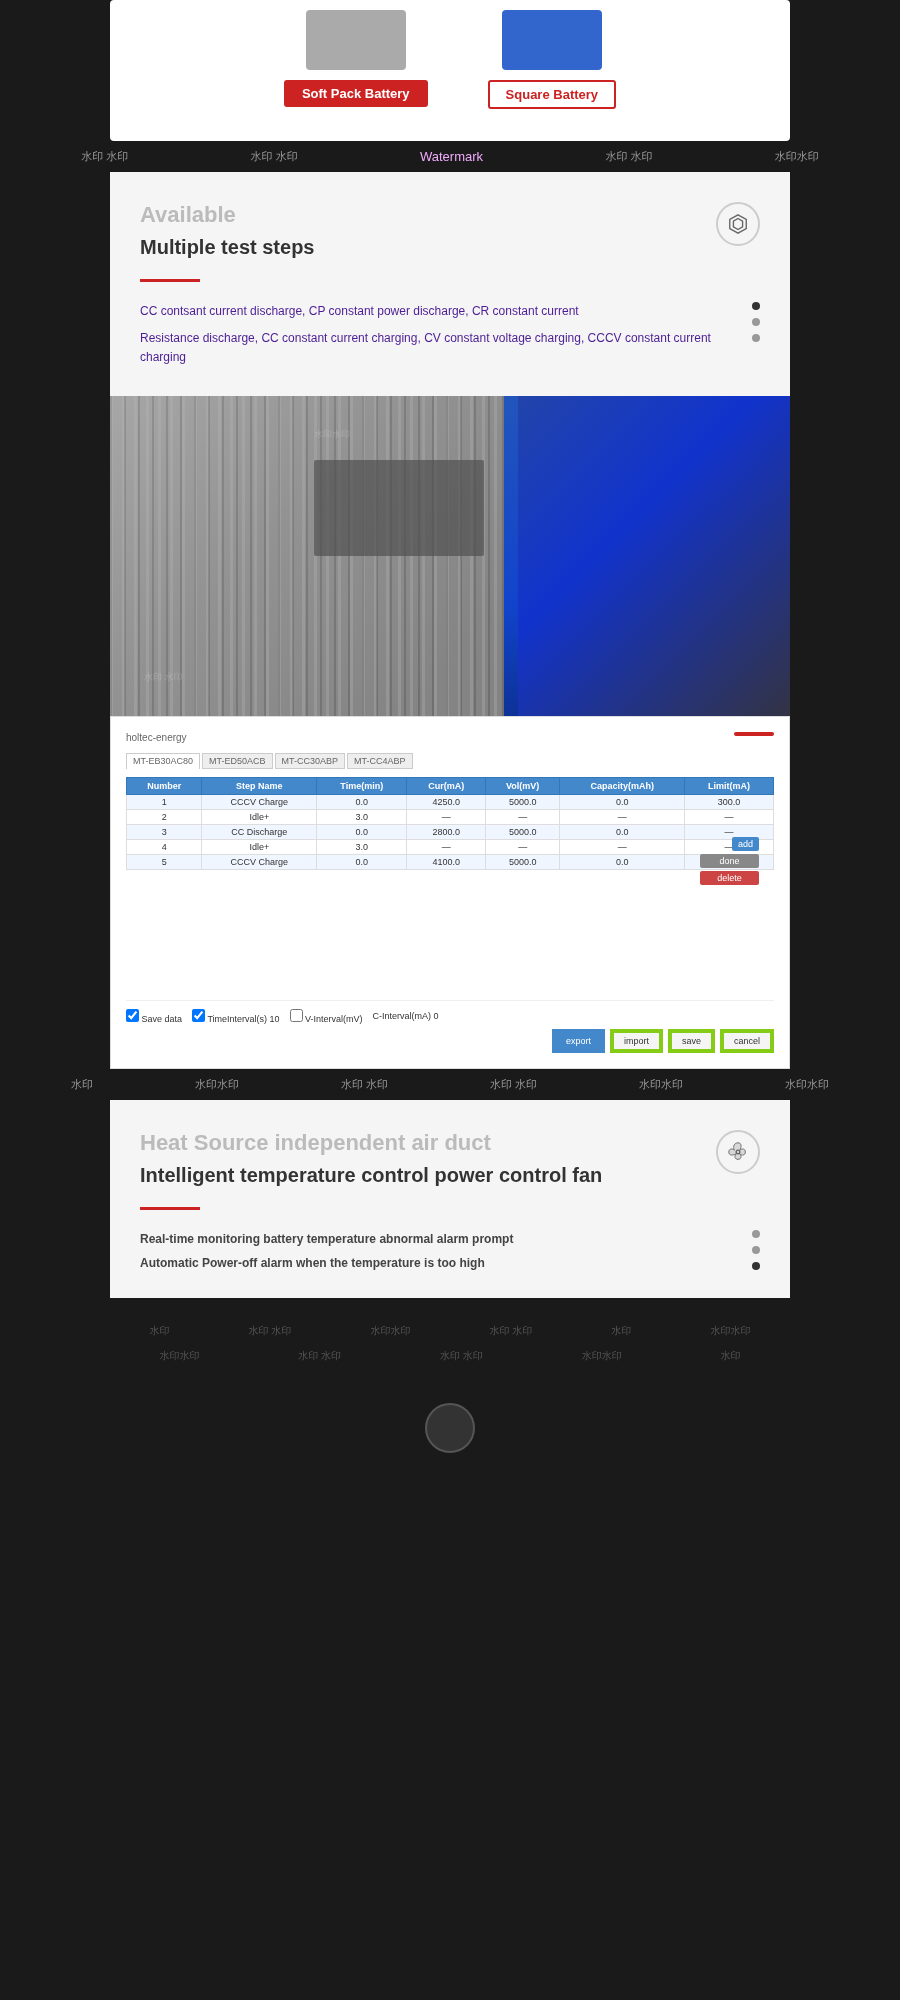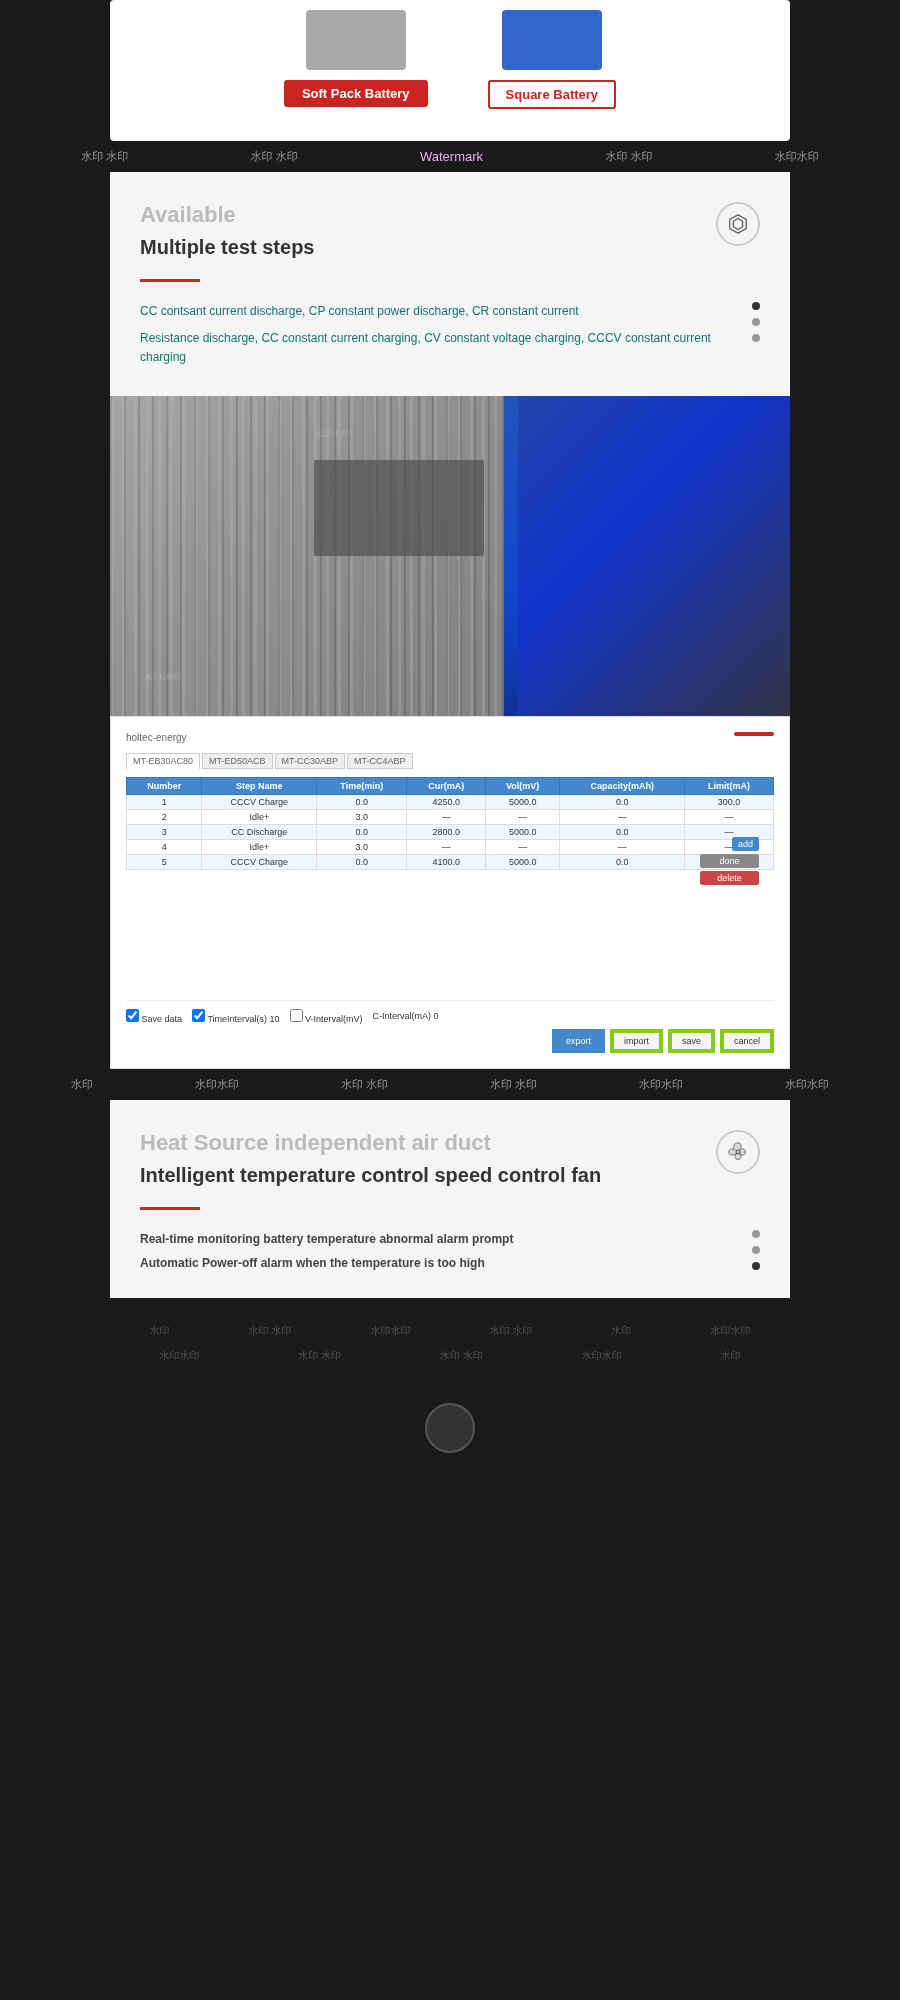--- a/index.html
+++ b/index.html
@@ -135,21 +135,21 @@
     }
     .content-with-dots {
       display: flex;
       justify-content: space-between;
       align-items: flex-start;
     }
     .section-text {
       flex: 1;
     }
     .section-text p {
-      color: #0f766e;
+      color: #4c1d95;
       font-size: 12px;
       line-height: 1.6;
       margin-bottom: 8px;
     }
 
     
     .image-section {
       margin: 0 110px;
       background: #fff;
     }
@@ -547,21 +547,21 @@
   <span>水印 水印</span>
   <span>水印 水印</span>
   <span>水印水印</span>
   <span>水印水印</span>
 </div>
 
 <div class="heat-section">
   <div class="section-header">
     <div>
       <div class="section-title">Heat Source independent air duct</div>
-      <div class="section-subtitle">Intelligent temperature control speed control fan</div>
+      <div class="section-subtitle">Intelligent temperature control power control fan</div>
     </div>
     <div class="fan-icon">
       <svg width="22" height="22" viewBox="0 0 24 24" fill="none" stroke="#666" stroke-width="1.5">
         <circle cx="12" cy="12" r="2"></circle>
         <path d="M12 2 C8 2 6 6 8 10 C6 8 2 8 2 12 C2 16 6 16 10 14 C8 16 8 20 12 20 C16 20 16 16 14 14 C16 16 20 16 20 12 C20 8 16 8 14 10 C16 6 16 2 12 2Z" fill="rgba(100,100,100,0.2)" stroke="#666" stroke-width="1"></path>
       </svg>
     </div>
   </div>
   <div class="red-underline"></div>
   <div class="heat-content-row">

